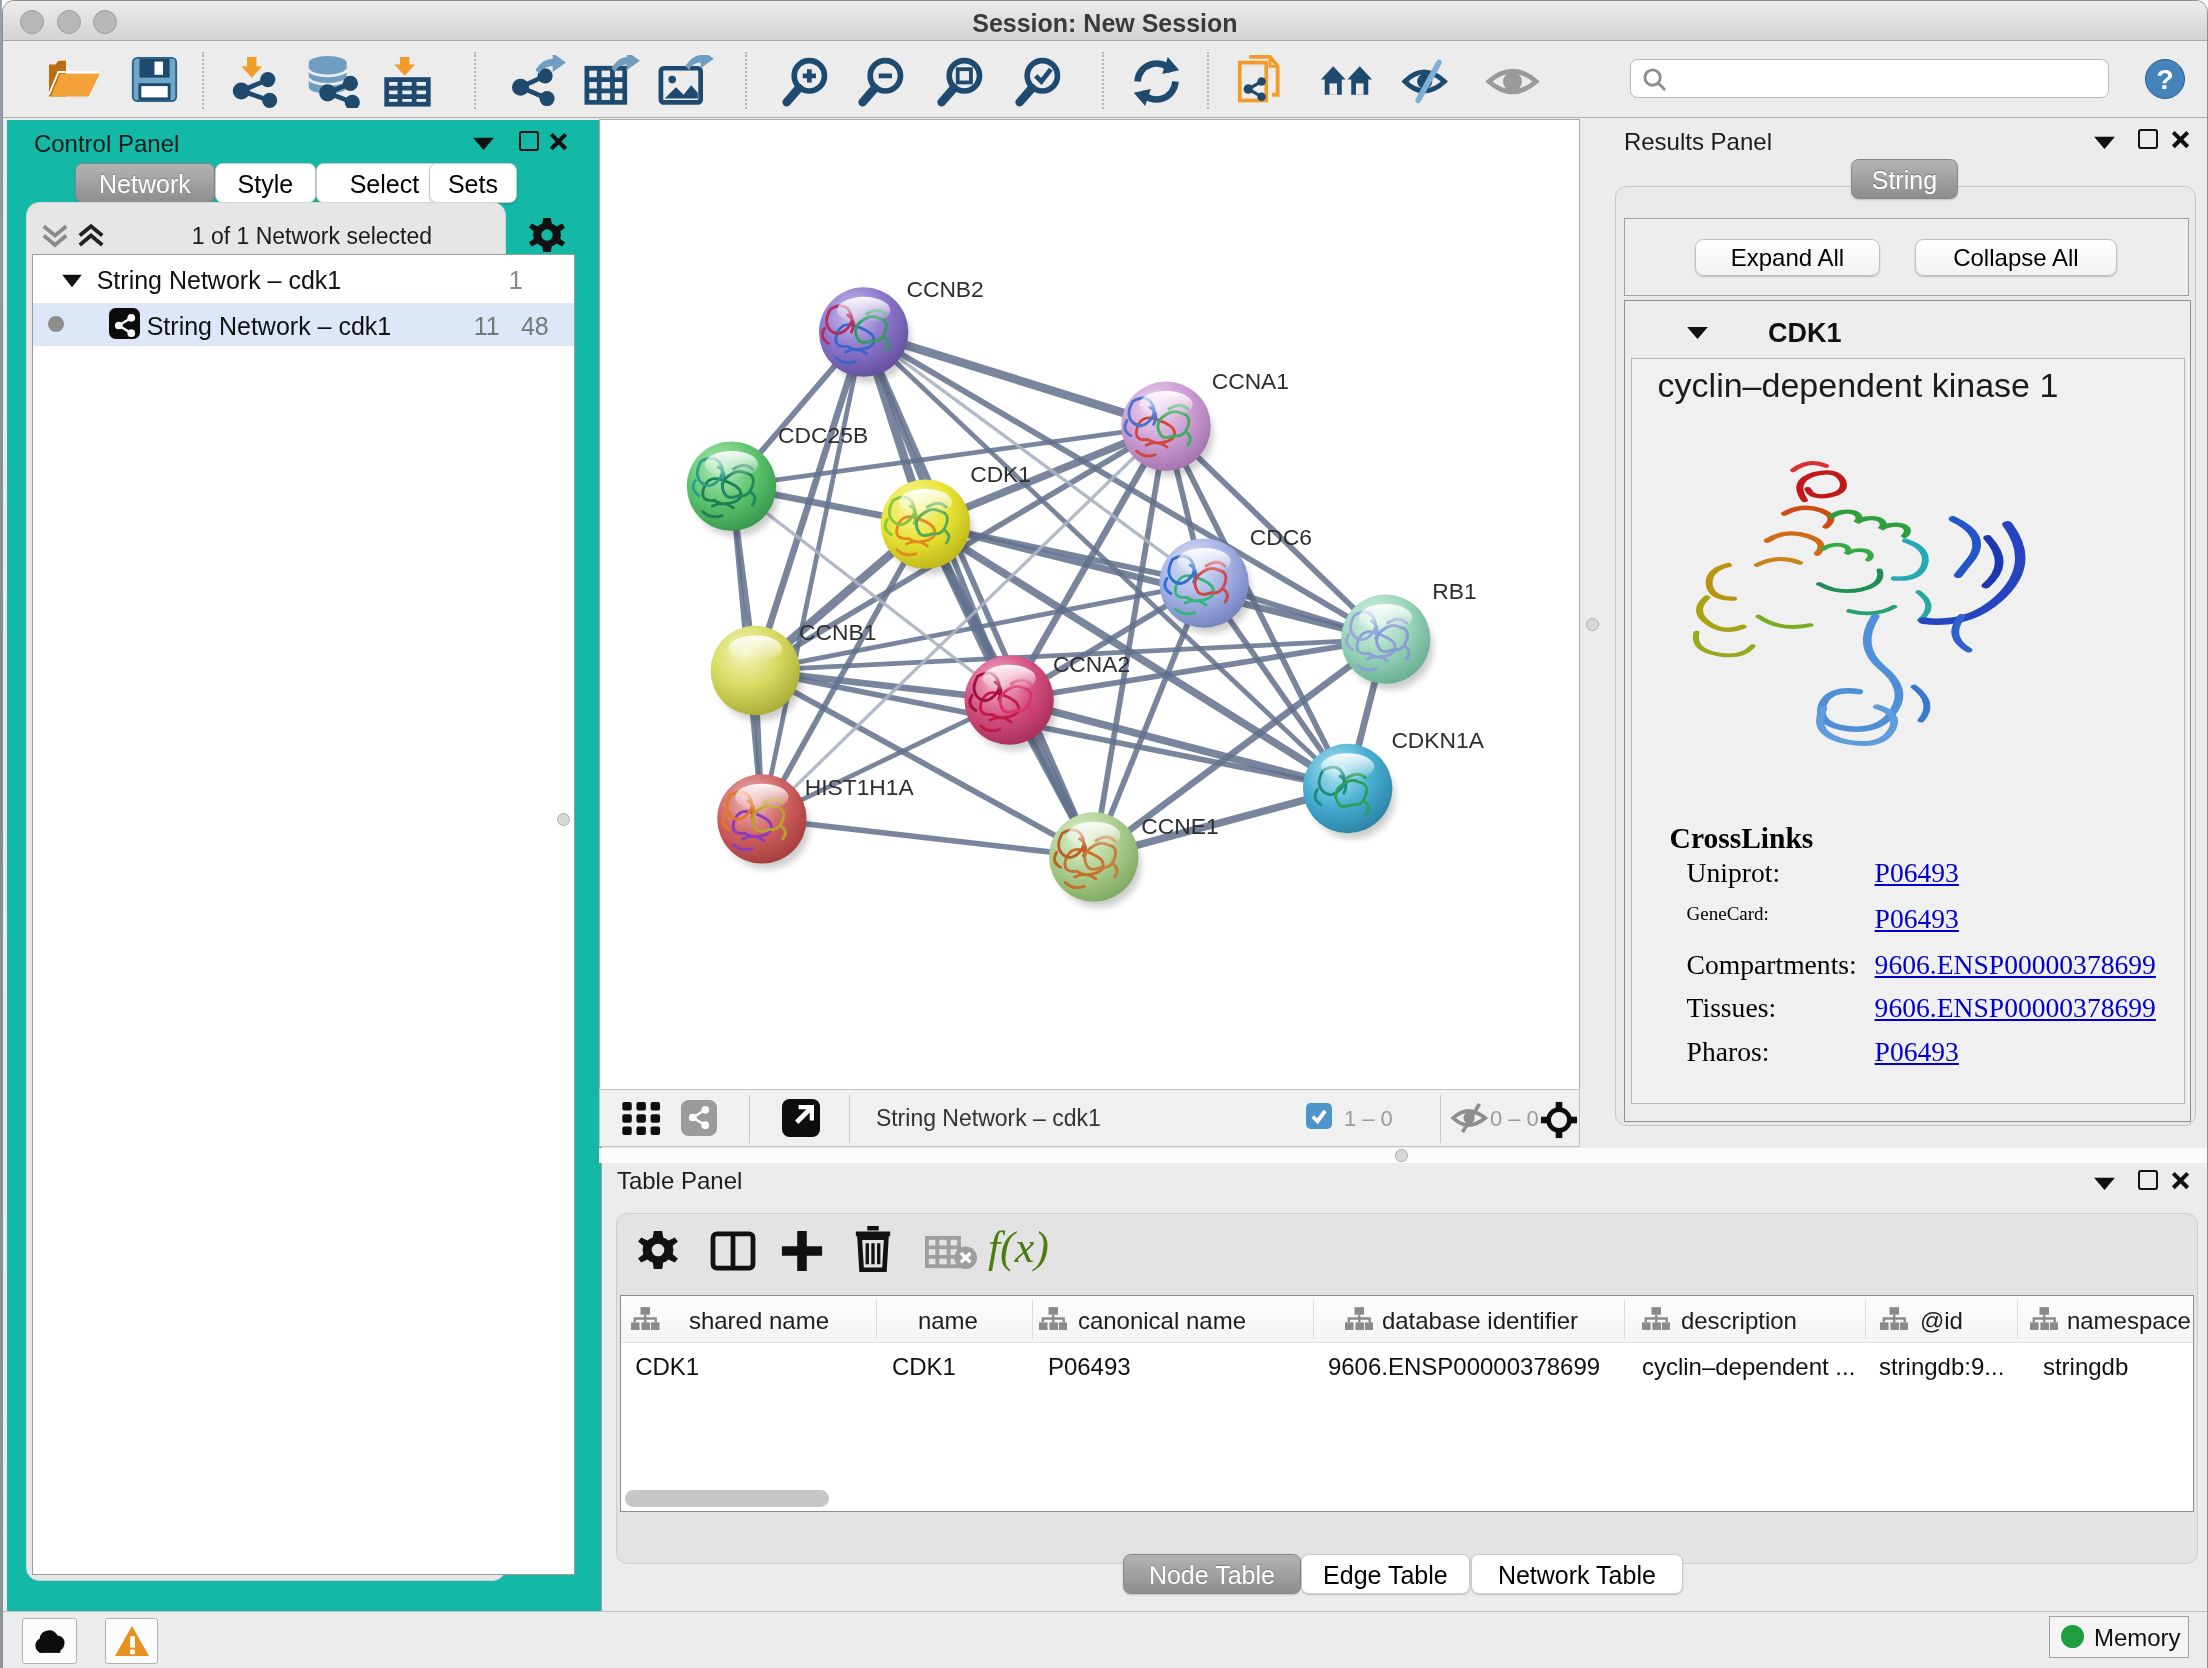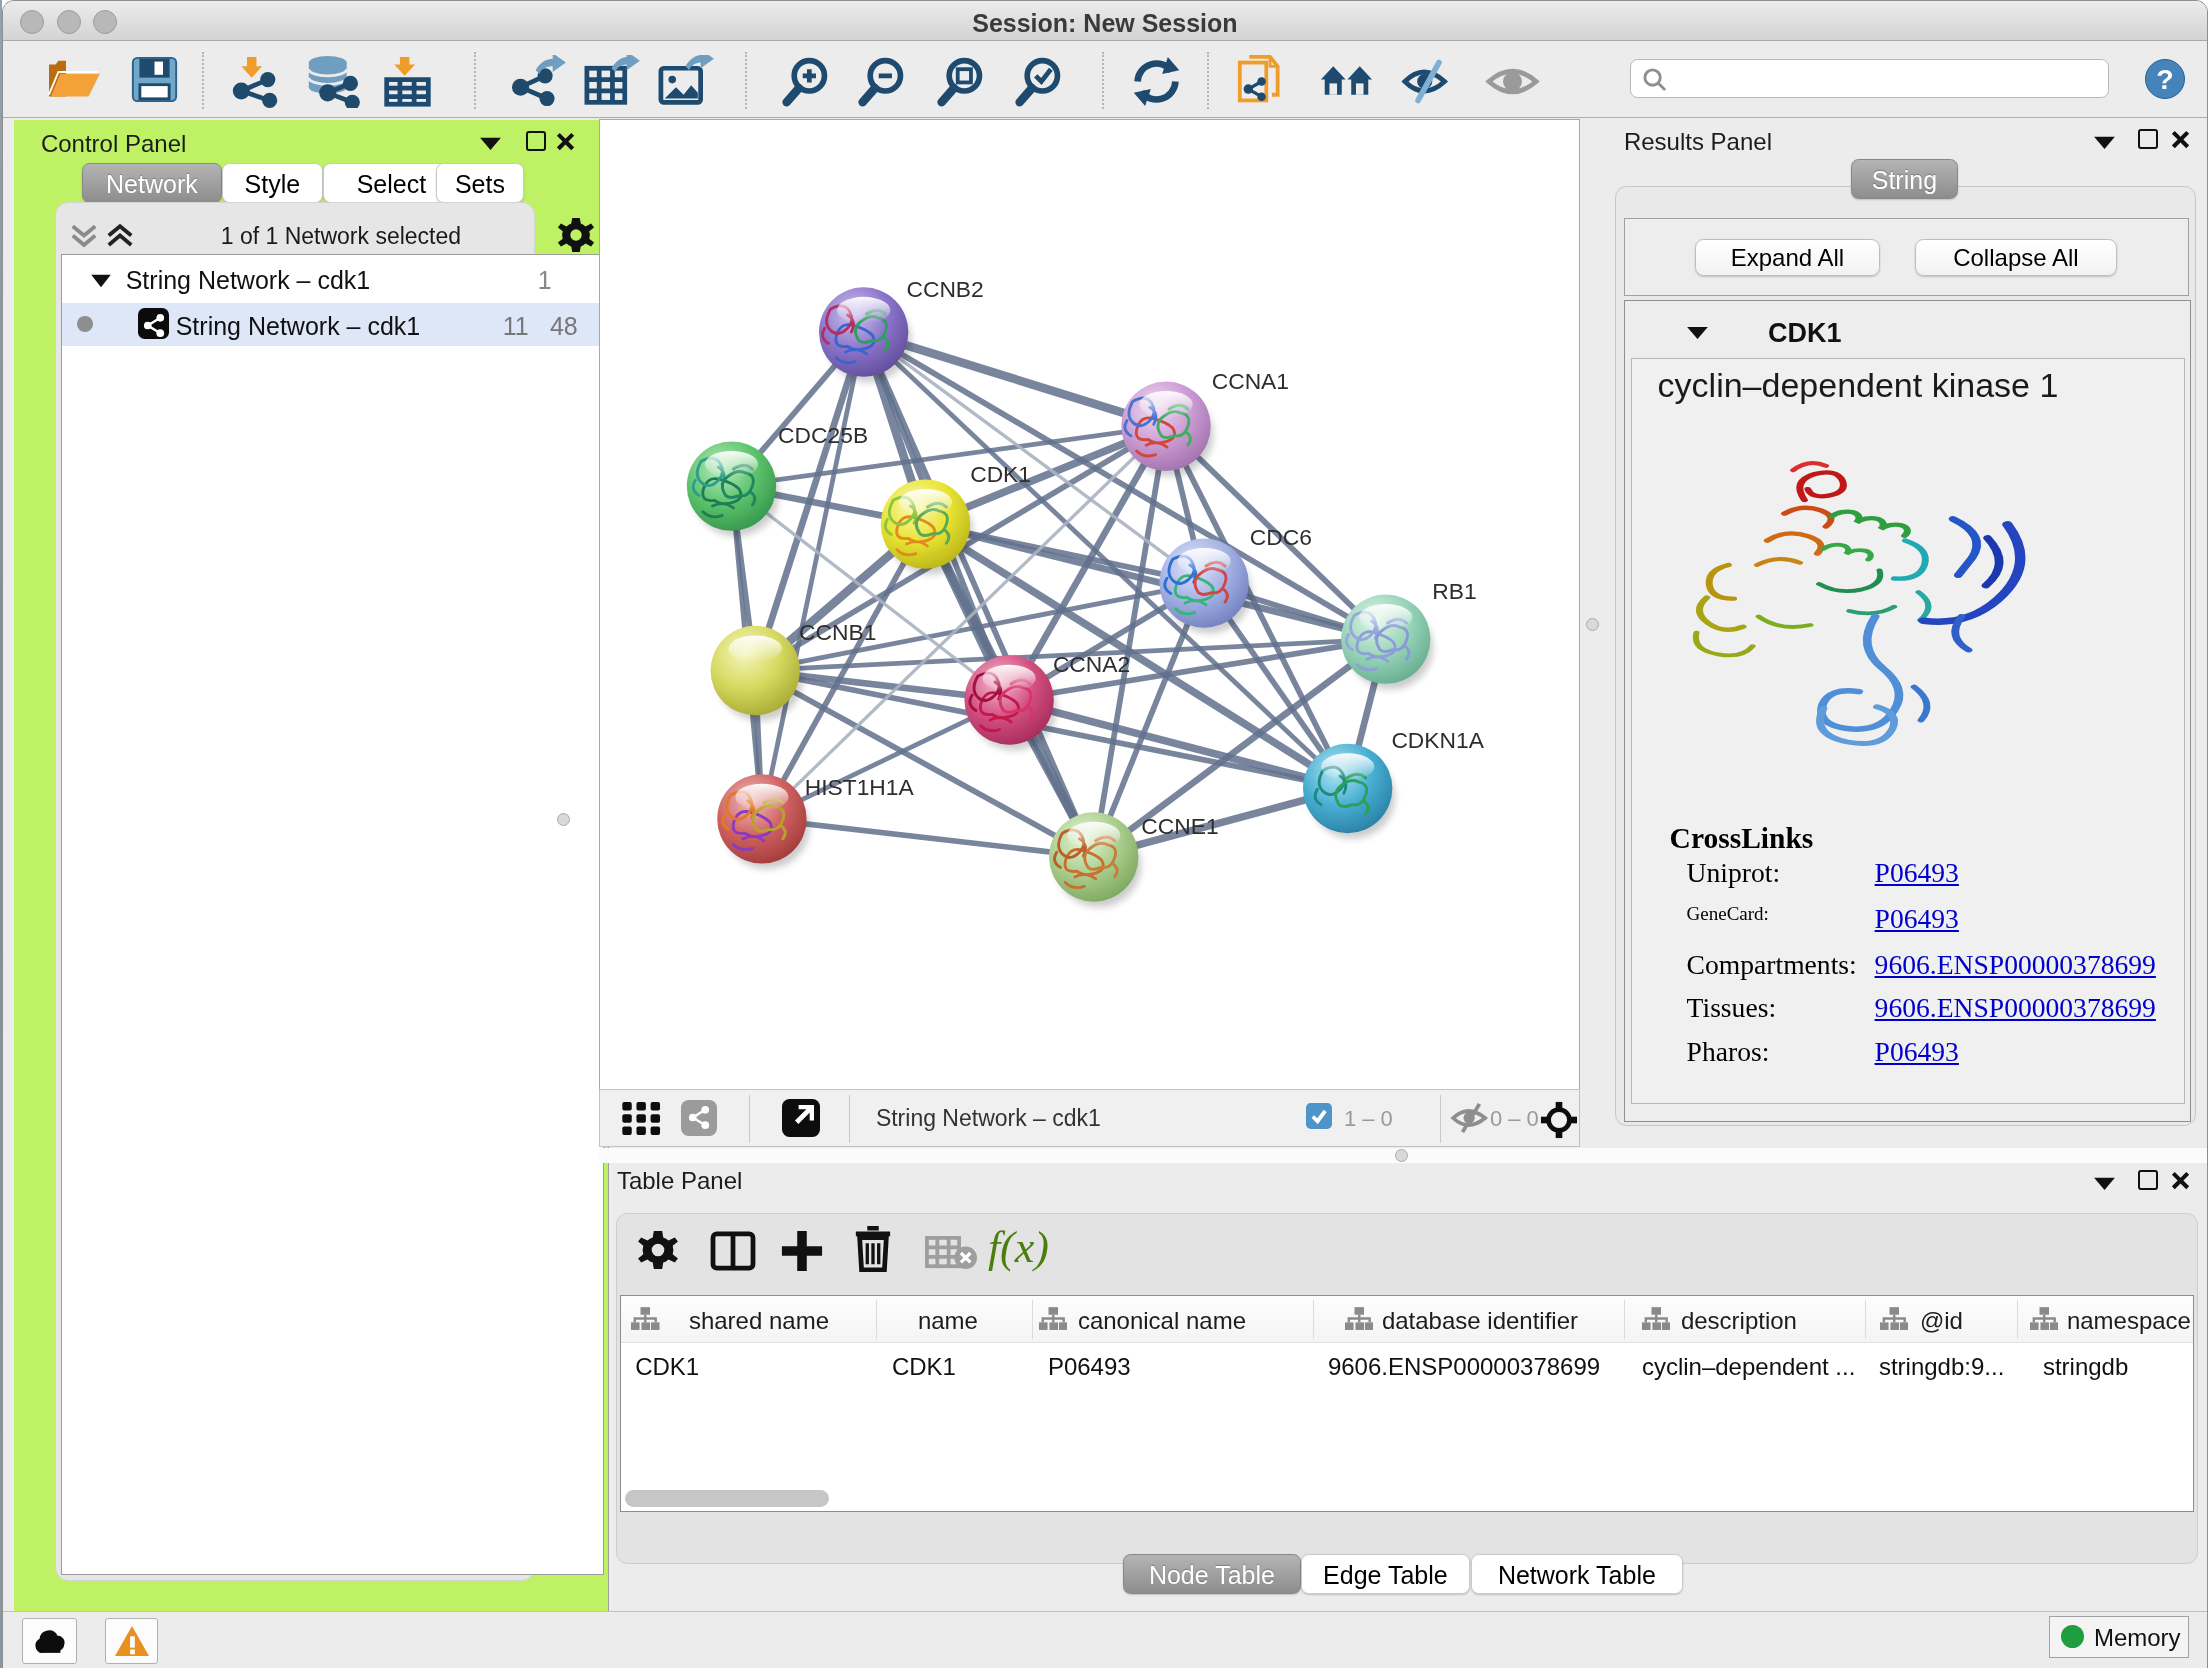--- a/index.html
+++ b/index.html
@@ -154,34 +154,34 @@
       <circle cx="29" cy="28" r="10" fill="#9a9a9a"></circle>
     </svg>
     <div style="position:absolute;left:1627px;top:17px;width:479px;height:39px;background:#fff;border:1.9px solid #b7b7b7;border-radius:7.6px;">
       <svg style="position:absolute;left:11.4px;top:6.7px" width="25" height="25" viewBox="0 0 26 26">
           <circle cx="11" cy="11" r="8" fill="none" stroke="#8f8f8f" stroke-width="3"></circle>
           <line x1="17" y1="17" x2="24" y2="24" stroke="#8f8f8f" stroke-width="3"></line>
         </svg>
     </div>
     <div style="position:absolute;left:2142px;top:17px;width:40px;height:40px;border-radius:50%;background:#4583bb;border:1.9px solid #2a5f94;color:#fff;font-size:28.5px;font-weight:bold;text-align:center;line-height:38px;">?</div>
   </div>
-  <div class="abs" style="left:11px;top:119px;width:595px;height:1491px;background:#bef264;border-right:1px solid #9f9f9f;">
+  <div class="abs" style="left:4px;top:119px;width:595px;height:1491px;background:#14b8a6;border-right:1px solid #9f9f9f;">
     <div class="abs phdr" style="left:27px;top:9.5px;">Control Panel</div>
     <svg class="abs" style="left:464px;top:15px" width="25" height="17" viewBox="0 0 26 18">
         <path d="M2 3 L24 3 L13 16 Z" fill="#111"></path>
       </svg>
     <div class="abs" style="left:512px;top:10.5px;width:20px;height:20px;border:2.9px solid #111;border-radius:2.9px;"></div>
     <svg class="abs" style="left:540px;top:9.5px" width="23" height="23" viewBox="0 0 24 24">
         <path d="M3 6 L6 3 L12 9 L18 3 L21 6 L15 12 L21 18 L18 21 L12 15 L6 21 L3 18 L9 12 Z" fill="#111"></path>
       </svg>
     <div class="tabbtn tabsel" style="left:68px;top:43px;width:140px;line-height:40px;">Network</div>
     <div class="tabbtn" style="left:208px;top:43px;width:101px;line-height:40px;">Style</div>
     <div class="tabbtn" style="left:309px;top:43px;width:129px;line-height:40px;padding-left:8px;">Select</div>
     <div class="tabbtn" style="left:422px;top:43px;width:88px;line-height:40px;">Sets</div>
-    <div class="abs" style="left:19px;top:82px;width:480px;height:1379px;background:#e6e6e6;border:1px solid #d4d4d4;border-radius:13.3px;margin-left:22px;">
+    <div class="abs" style="left:19px;top:82px;width:480px;height:1379px;background:#e6e6e6;border:1px solid #d4d4d4;border-radius:13.3px;">
       <svg class="abs" style="left:13.3px;top:21px" width="30" height="25" viewBox="0 0 32 26">
           <path d="M4 2 L16 12 L28 2 M4 12 L16 22 L28 12" fill="none" stroke="#8a8a8a" stroke-width="4"></path>
         </svg>
       <svg class="abs" style="left:49px;top:21px" width="30" height="25" viewBox="0 0 32 26">
           <path d="M4 12 L16 2 L28 12 M4 22 L16 12 L28 22" fill="none" stroke="#222" stroke-width="4"></path>
         </svg>
       <div class="abs" style="left:114px;top:20px;width:342px;text-align:center;font-size:23px;color:#1a1a1a;">1 of 1 Network selected</div>
       <svg class="abs" style="left:501px;top:13.3px" width="38" height="38" viewBox="0 0 40 40">
           <path d="M20 2 L24 2 L25 8 A13 13 0 0 1 30 11 L36 8 L39 12 L34 16 A13 13 0 0 1 34 24 L39 28 L36 32 L30 29 A13 13 0 0 1 25 32 L24 38 L16 38 L15 32 A13 13 0 0 1 10 29 L4 32 L1 28 L6 24 A13 13 0 0 1 6 16 L1 12 L4 8 L10 11 A13 13 0 0 1 15 8 L16 2 Z M20 14 A6 6 0 1 0 20 26 A6 6 0 1 0 20 14" fill="#111" fill-rule="evenodd"></path>
         </svg>

